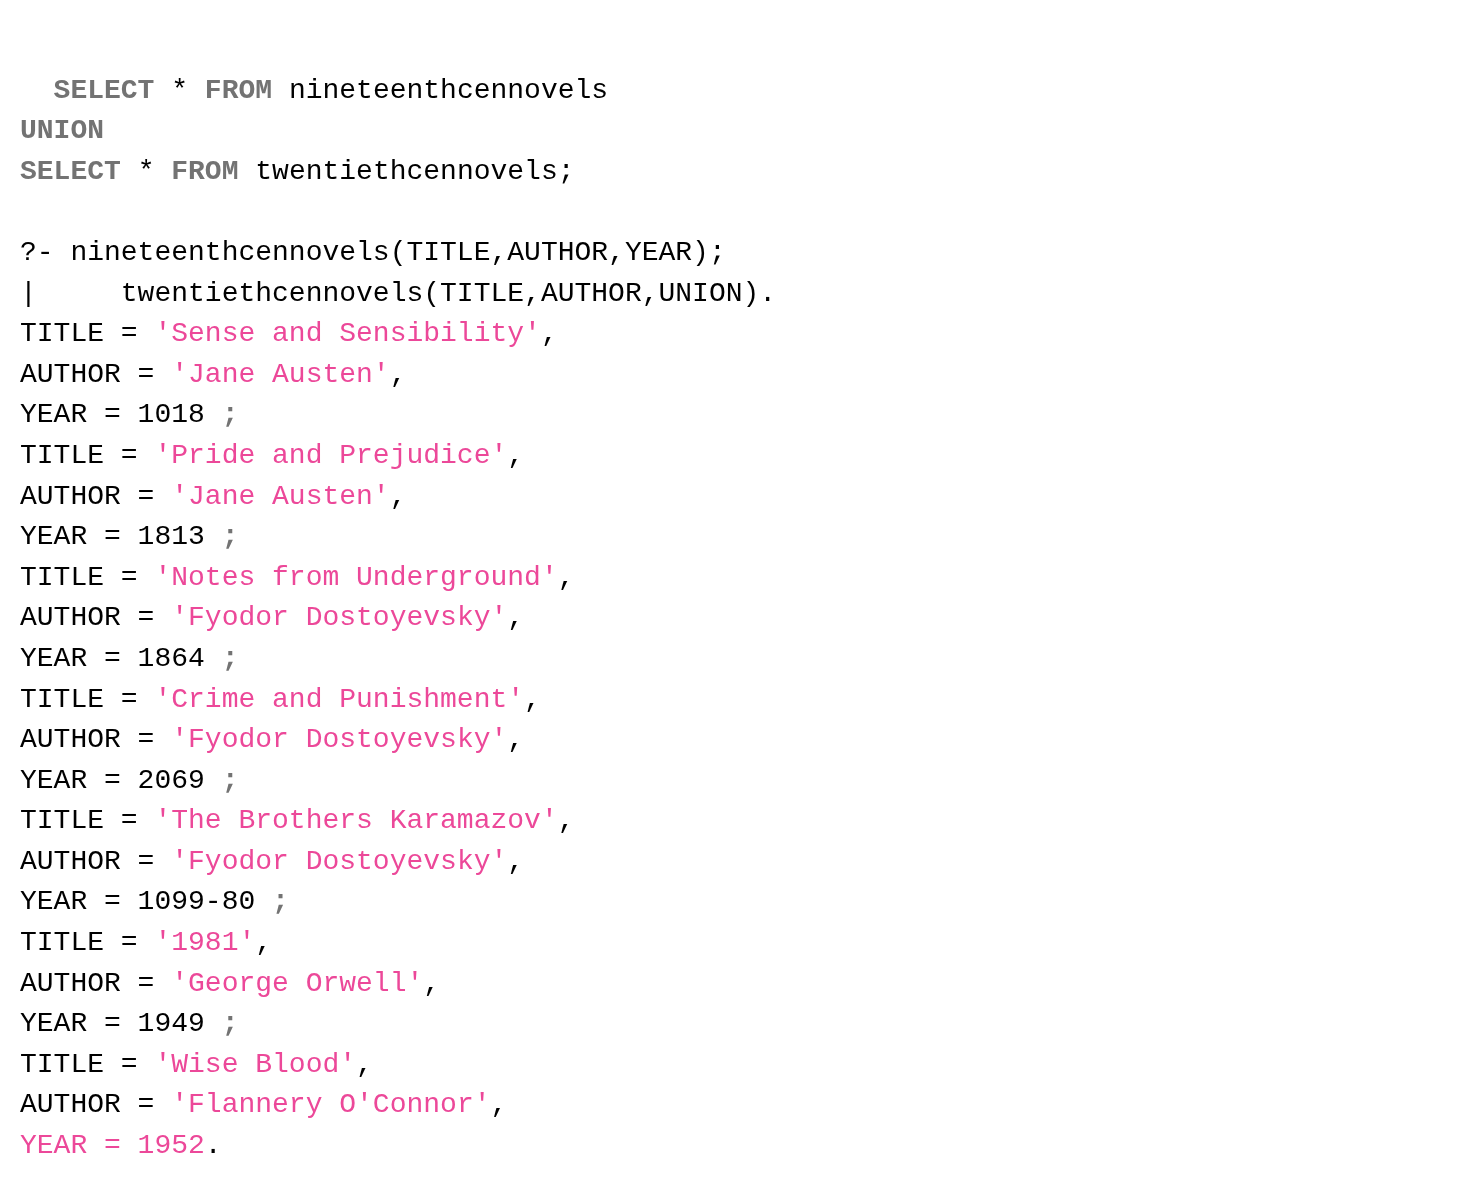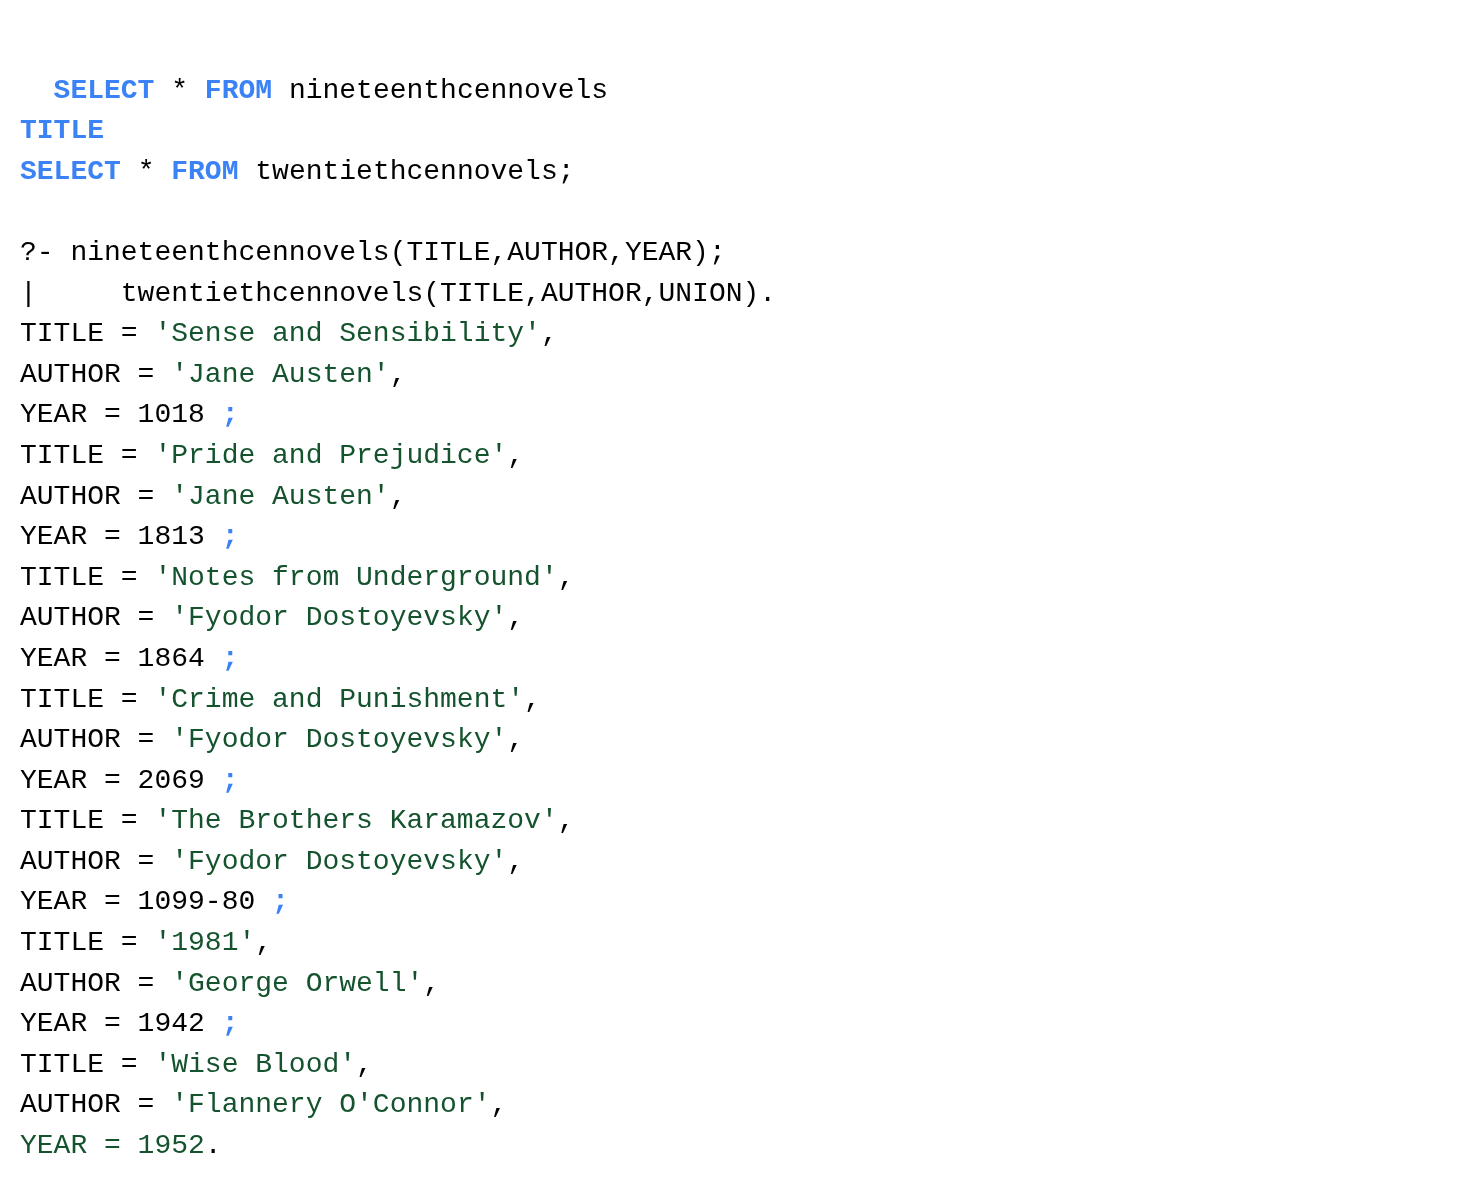--- a/index.html
+++ b/index.html
@@ -15,38 +15,38 @@
       line-height: 1.45;
       padding: 30px 20px;
       color: #000000;
     }
 
     .code-block {
       white-space: pre;
     }
 
     .kw-blue {
-      color: #3b82f6;
+      color: #737373;
       font-weight: bold;
     }
 
     .string-purple {
-      color: #14532d;
+      color: #ec4899;
     }
 
     .normal {
       color: #000000;
     }
   </style>
 </head>
 <body>
 
 <div class="code-block">
   <span class="kw-blue">SELECT</span><span class="normal"> * </span><span class="kw-blue">FROM</span><span class="normal"> nineteenthcennovels</span>
-<span class="kw-blue">TITLE</span>
+<span class="kw-blue">UNION</span>
 <span class="kw-blue">SELECT</span><span class="normal"> * </span><span class="kw-blue">FROM</span><span class="normal"> twentiethcennovels;</span>
 
 <span class="normal">?- nineteenthcennovels(TITLE,AUTHOR,YEAR);</span>
 <span class="normal">|     twentiethcennovels(TITLE,AUTHOR,UNION).</span>
 <span class="normal">TITLE = </span><span class="string-purple">'Sense and Sensibility'</span><span class="normal">,</span>
 <span class="normal">AUTHOR = </span><span class="string-purple">'Jane Austen'</span><span class="normal">,</span>
 <span class="normal">YEAR = 1018 </span><span class="kw-blue">;</span>
 <span class="normal">TITLE = </span><span class="string-purple">'Pride and Prejudice'</span><span class="normal">,</span>
 <span class="normal">AUTHOR = </span><span class="string-purple">'Jane Austen'</span><span class="normal">,</span>
 <span class="normal">YEAR = 1813 </span><span class="kw-blue">;</span>
@@ -54,19 +54,19 @@
 <span class="normal">AUTHOR = </span><span class="string-purple">'Fyodor Dostoyevsky'</span><span class="normal">,</span>
 <span class="normal">YEAR = 1864 </span><span class="kw-blue">;</span>
 <span class="normal">TITLE = </span><span class="string-purple">'Crime and Punishment'</span><span class="normal">,</span>
 <span class="normal">AUTHOR = </span><span class="string-purple">'Fyodor Dostoyevsky'</span><span class="normal">,</span>
 <span class="normal">YEAR = 2069 </span><span class="kw-blue">;</span>
 <span class="normal">TITLE = </span><span class="string-purple">'The Brothers Karamazov'</span><span class="normal">,</span>
 <span class="normal">AUTHOR = </span><span class="string-purple">'Fyodor Dostoyevsky'</span><span class="normal">,</span>
 <span class="normal">YEAR = 1099-80 </span><span class="kw-blue">;</span>
 <span class="normal">TITLE = </span><span class="string-purple">'1981'</span><span class="normal">,</span>
 <span class="normal">AUTHOR = </span><span class="string-purple">'George Orwell'</span><span class="normal">,</span>
-<span class="normal">YEAR = 1942 </span><span class="kw-blue">;</span>
+<span class="normal">YEAR = 1949 </span><span class="kw-blue">;</span>
 <span class="normal">TITLE = </span><span class="string-purple">'Wise Blood'</span><span class="normal">,</span>
 <span class="normal">AUTHOR = </span><span class="string-purple">'Flannery O'Connor'</span><span class="normal">,</span>
 <span class="string-purple">YEAR = 1952</span><span class="normal">.</span>
 
 
 </div>
 
 </body></html>

